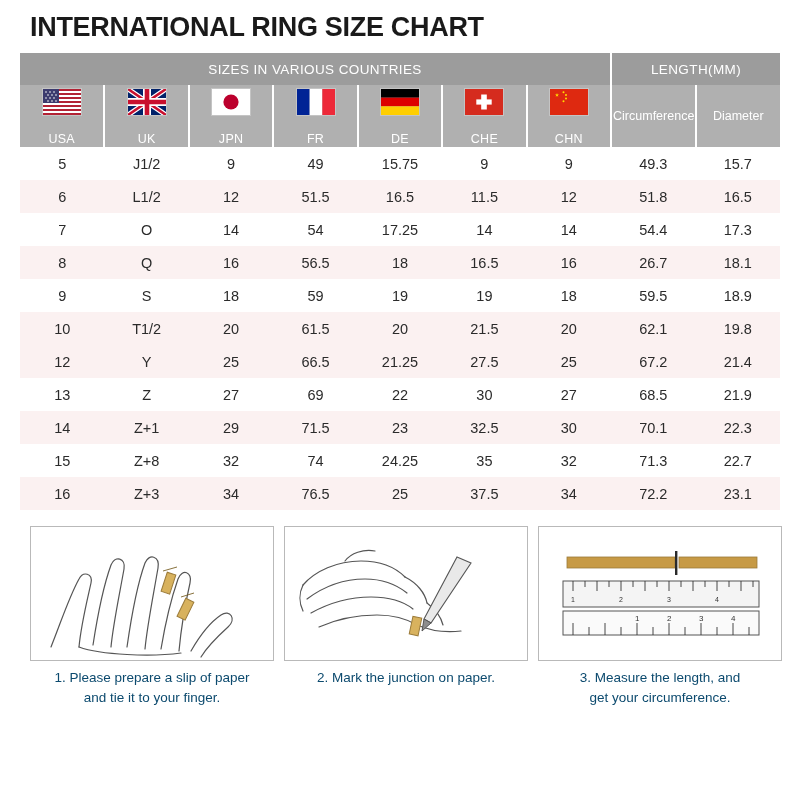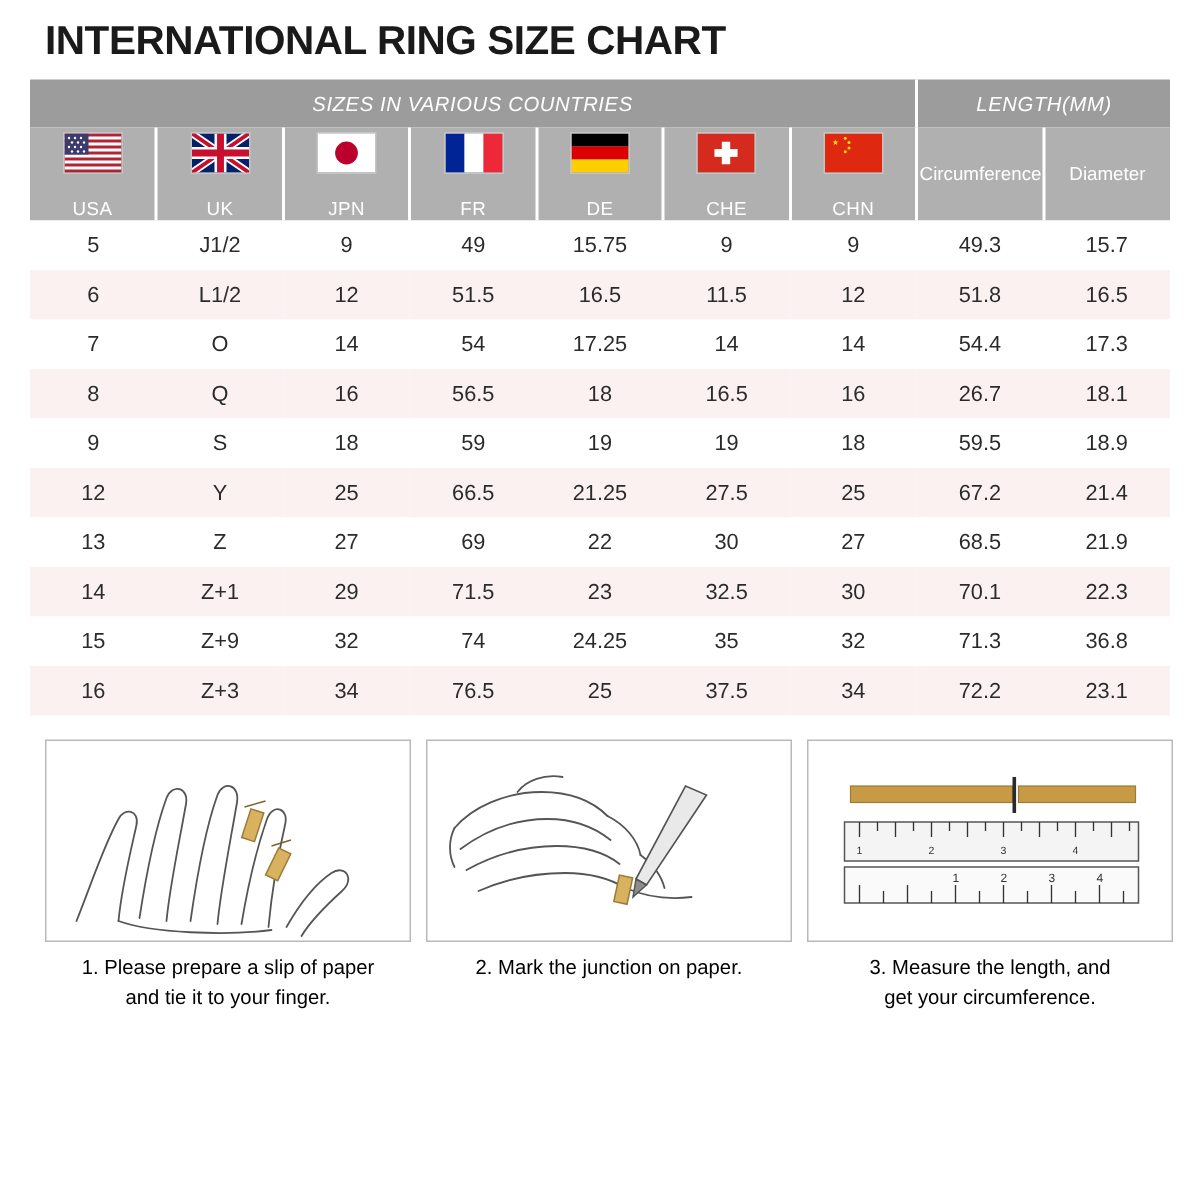--- a/index.html
+++ b/index.html
@@ -33,21 +33,20 @@
     vertical-align: middle;
     font-weight: normal;
   }
   .hdr-group {
     background: #9c9c9c;
     color: #ffffff;
     font-size: 13.5px;
     height: 32px;
     letter-spacing: 0.4px;
     border-right: 2px solid #ffffff;
-    font-style: italic;
   }
   .hdr-group.last { border-right: none; }
   .flagrow td {
     background: #b0b0b0;
     height: 56px;
     padding-top: 4px;
     border-right: 2px solid #ffffff;
   }
   .flagrow td.last { border-right: none; }
   .flagcell-inner {
@@ -92,21 +91,21 @@
   .step-img {
     width: 244px; height: 135px;
     border: 1px solid #b9b9b9;
     background: #ffffff;
     position: relative;
     overflow: hidden;
   }
   .step-cap {
     margin-top: 7px;
     font-size: 13.5px;
-    color: #000000;
+    color: #0c4a6e;
     text-align: center;
     line-height: 1.45;
   }
   .step-cap .l2 { display: block; }
   svg { display: block; }
 </style>
 </head>
 <body>
 
 <div class="page">
@@ -283,20 +282,31 @@
         <td>S</td>
         <td>18</td>
         <td>59</td>
         <td>19</td>
         <td>19</td>
         <td>18</td>
         <td>59.5</td>
         <td>18.9</td>
       </tr>
       <tr class="odd">
+        <td>10</td>
+        <td>T1/2</td>
+        <td>20</td>
+        <td>61.5</td>
+        <td>20</td>
+        <td>21.5</td>
+        <td>20</td>
+        <td>62.1</td>
+        <td>19.8</td>
+      </tr>
+      <tr class="odd">
         <td>12</td>
         <td>Y</td>
         <td>25</td>
         <td>66.5</td>
         <td>21.25</td>
         <td>27.5</td>
         <td>25</td>
         <td>67.2</td>
         <td>21.4</td>
       </tr>
@@ -317,28 +327,28 @@
         <td>29</td>
         <td>71.5</td>
         <td>23</td>
         <td>32.5</td>
         <td>30</td>
         <td>70.1</td>
         <td>22.3</td>
       </tr>
       <tr class="even">
         <td>15</td>
-        <td>Z+9</td>
+        <td>Z+8</td>
         <td>32</td>
         <td>74</td>
         <td>24.25</td>
         <td>35</td>
         <td>32</td>
         <td>71.3</td>
-        <td>36.8</td>
+        <td>22.7</td>
       </tr>
       <tr class="odd">
         <td>16</td>
         <td>Z+3</td>
         <td>34</td>
         <td>76.5</td>
         <td>25</td>
         <td>37.5</td>
         <td>34</td>
         <td>72.2</td>

